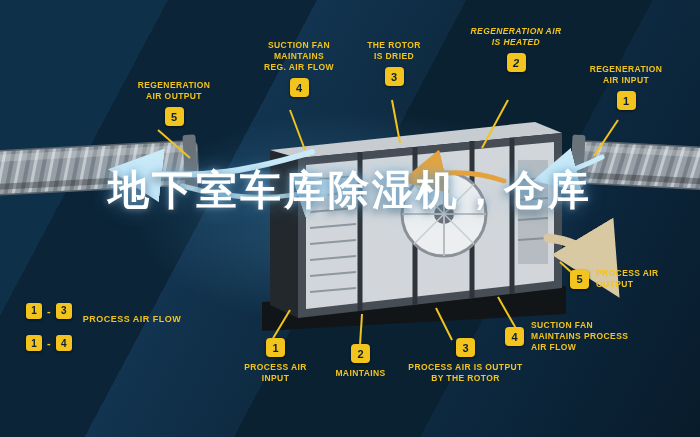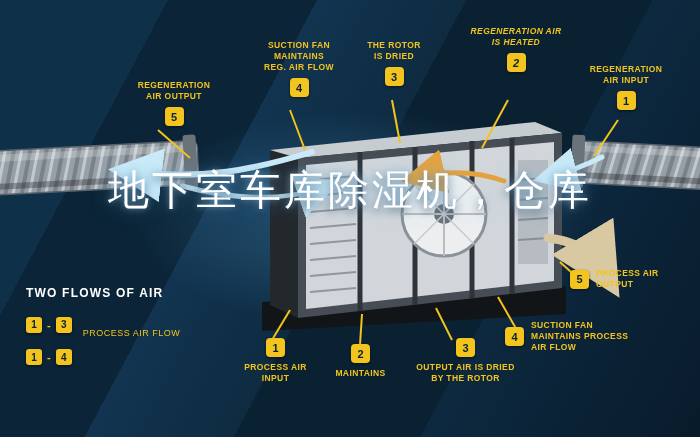--- a/index.html
+++ b/index.html
@@ -38,25 +38,25 @@
   .badge{ width:19px; height:19px; background:#f2c41d; border-radius:4px;
           color:#0a2133; font-size:11px; font-weight:700; display:flex;
           align-items:center; justify-content:center; flex:0 0 auto;
           box-shadow:0 1px 3px rgba(0,0,0,.55); }
   .badge.sm{ width:16px; height:16px; font-size:10px; border-radius:3px; }
 
   .legend{ position:absolute; left:26px; top:286px; z-index:6; }
   .legend-header{ color:#ffffff; font-size:12px; font-weight:700; letter-spacing:1.2px; }
   .legend-row{ display:flex; align-items:center; gap:5px; margin-top:11px; }
   .legend-dash{ color:#f2c41d; font-weight:700; font-size:11px; }
-  .legend-lbl{ color:#f2c41d; font-size:9px; font-weight:400; letter-spacing:.5px; margin-left:6px;margin-top:17px; }
+  .legend-lbl{ color:#f2c41d; font-size:9px; font-weight:700; letter-spacing:.5px; margin-left:6px;margin-top:17px; }
 
   .cn-overlay{ position:absolute; left:0; right:0; top:166px; z-index:5;
                text-align:center; pointer-events:none; }
-  .cn-line{ font-size:41px; font-weight:400; color:#ffffff; letter-spacing:3px; line-height:1.18;
+  .cn-line{ font-size:41px; font-weight:700; color:#ffffff; letter-spacing:3px; line-height:1.18;
             text-shadow:0 0 18px rgba(120,195,245,.7), 0 0 6px rgba(160,215,255,.55), 0 3px 8px rgba(0,0,0,.6); }
 </style>
 </head>
 <body>
 
 <div class="stage">
 
   <div class="glow"></div>
 
   <svg class="scene" width="700" height="437" viewBox="0 0 700 437">
@@ -199,39 +199,38 @@
 INPUT</span>
   </div>
 
   <div class="callout" style="left:318px; top:344px; width:85px;">
     <span class="badge">2</span>
     <span class="lbl">MAINTAINS</span>
   </div>
 
   <div class="callout" style="left:398px; top:338px; width:135px;">
     <span class="badge">3</span>
-    <span class="lbl">OUTPUT AIR IS DRIED
+    <span class="lbl">PROCESS AIR IS OUTPUT
 BY THE ROTOR</span>
   </div>
 
   <div class="callout row" style="left:505px; top:320px; width:125px;">
     <span class="badge">4</span>
     <span class="lbl">SUCTION FAN
 MAINTAINS PROCESS
 AIR FLOW</span>
   </div>
 
   <div class="callout row" style="left:570px; top:268px; width:110px;">
     <span class="badge">5</span>
     <span class="lbl">PROCESS AIR
 OUTPUT</span>
   </div>
 
   <div class="legend">
-    <div class="legend-header">TWO FLOWS OF AIR</div>
     <div class="legend-row">
       <span class="badge sm">1</span>
       <span class="legend-dash">-</span>
       <span class="badge sm">3</span>
       <span class="legend-lbl">PROCESS AIR FLOW</span>
     </div>
     <div class="legend-row">
       <span class="badge sm">1</span>
       <span class="legend-dash">-</span>
       <span class="badge sm">4</span>

